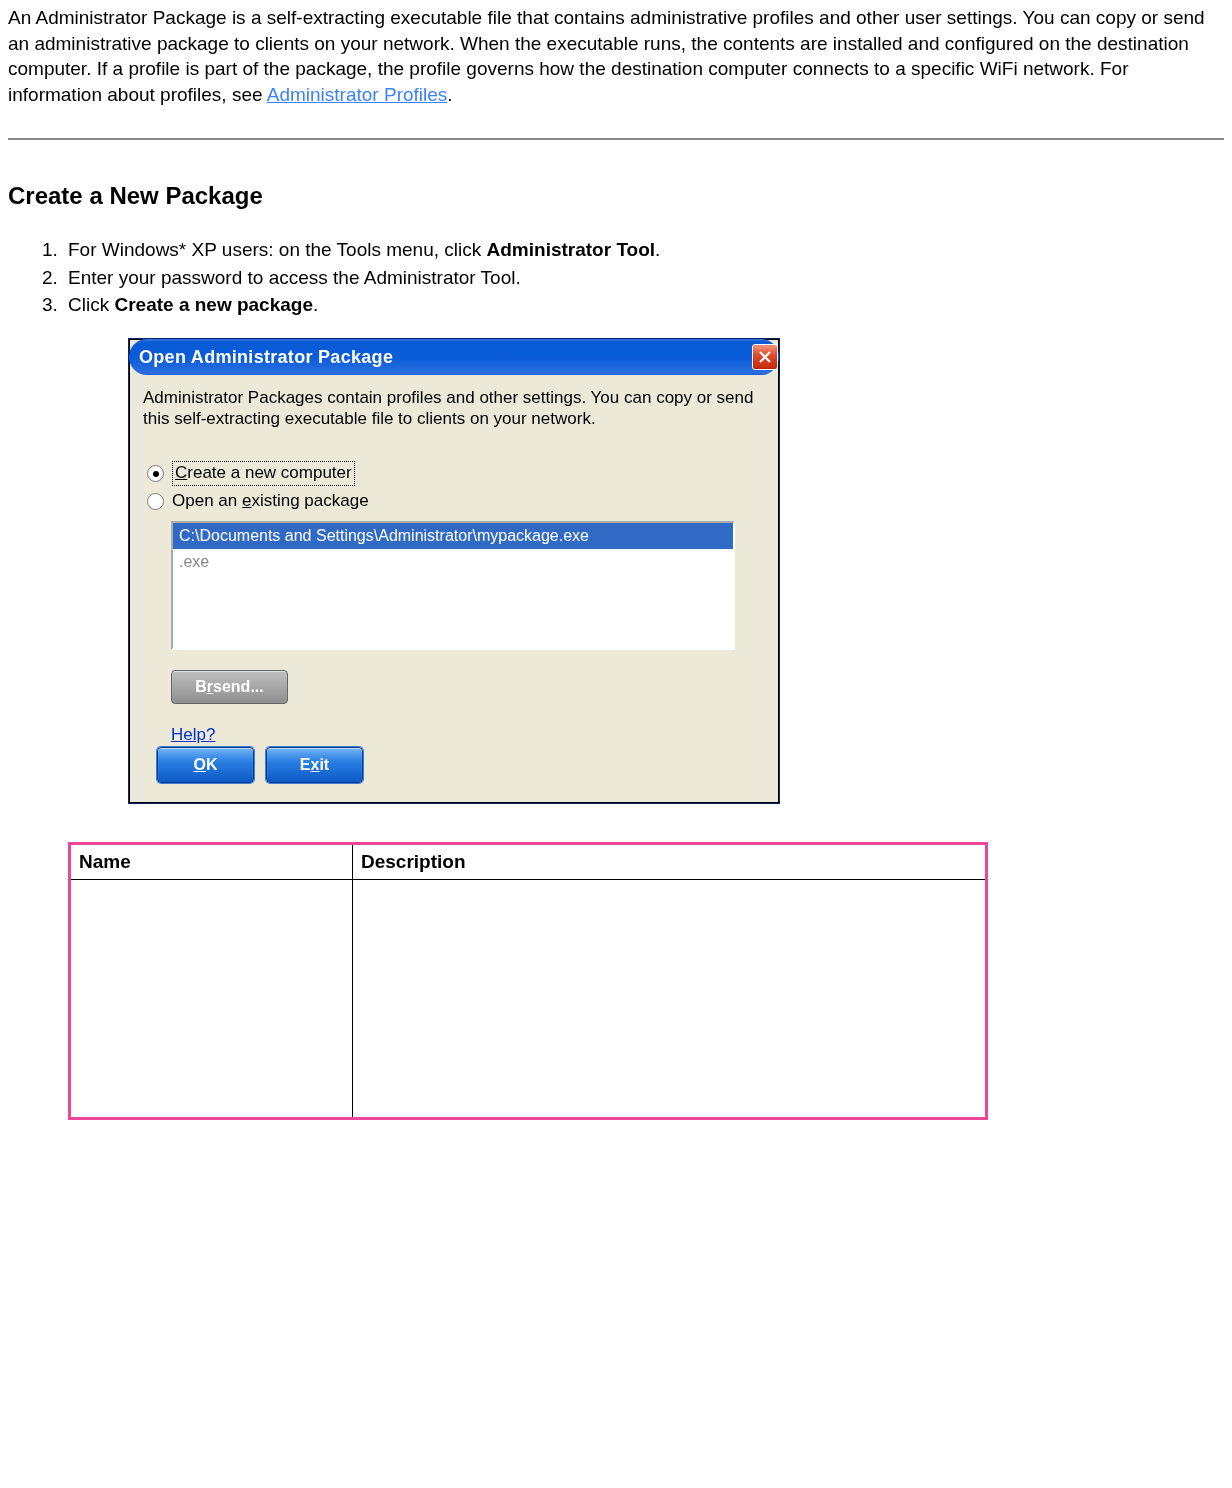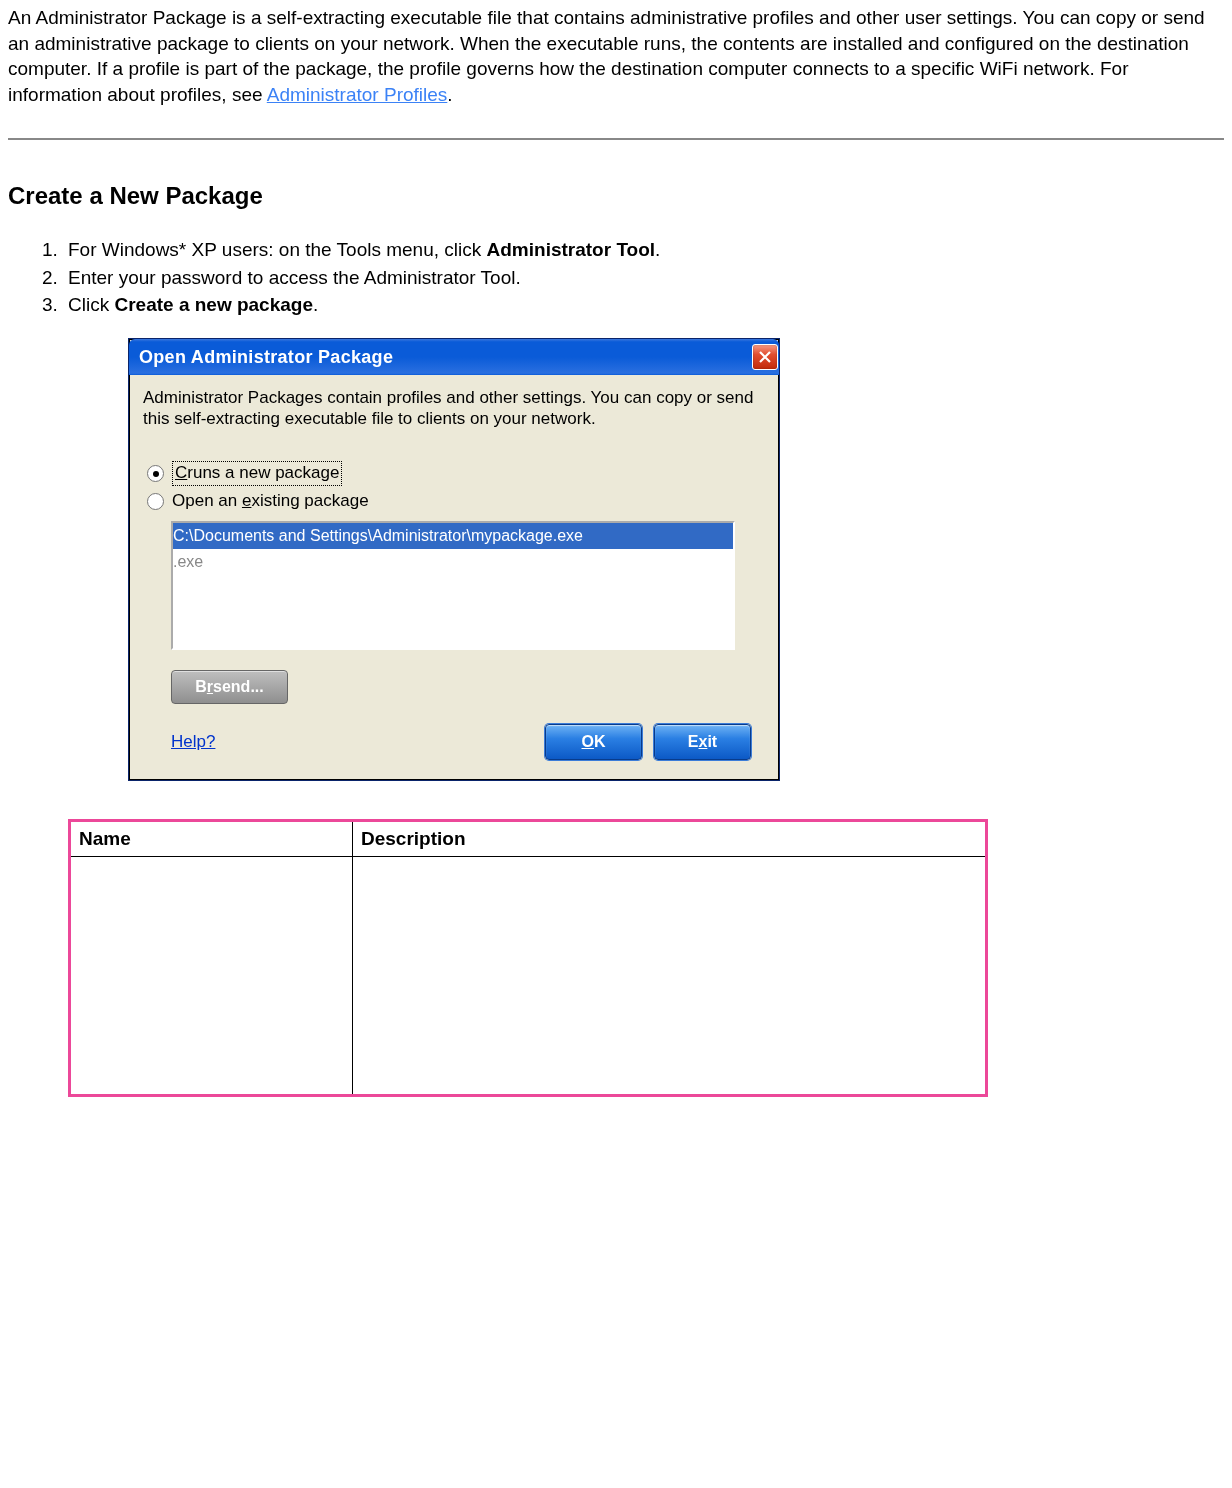--- a/index.html
+++ b/index.html
@@ -48,20 +48,21 @@
       background: linear-gradient(to bottom, #3B77DD 0%, #0A5BD8 8%, #0A5BD8 50%, #2A6FE0 95%, #0A5BD8 100%);
       color: #fff;
       display: flex;
       align-items: center;
       justify-content: space-between;
       padding: 5px 1px 5px 10px;
       font-size: 18px;
       font-weight: bold;
       border-top-left-radius: 6px;
       border-top-right-radius: 6px;
+      border-radius: 18px;
     }
     .titlebar-text { font-family: "Trebuchet MS", Tahoma, sans-serif; letter-spacing: 0.3px; }
     .close-btn {
       width: 24px; height: 24px;
       background: linear-gradient(to bottom, #F79A84, #E14D2F 40%, #C22A0A);
       border: 1px solid #fff;
       border-radius: 3px;
       color: #fff;
       font-weight: bold;
       display: flex; align-items: center; justify-content: center;
@@ -84,37 +85,38 @@
     .underline-key { text-decoration: underline; }
     .listbox {
       margin: 8px 0 0 28px;
       width: 560px;
       border: 2px inset #fff;
       background:#fff;
       height: 125px;
       font-size: 16px;
       overflow:hidden;
     }
-    .list-item { padding: 2px 0; color:#888; }
+    .list-item { padding: 2px 6px; color:#888; }
     .list-item.selected { background:#316AC5; color:#fff; }
     .browse-btn {
       margin: 20px 0 0 28px;
       width: 115px; height: 32px;
       background: linear-gradient(to bottom, #bfbfbf, #8f8f8f);
       border: 1px solid #666;
       border-radius: 4px;
       color: #fff;
       font-weight: bold;
       font-size: 16px;
       display:flex; align-items:center; justify-content:center;
       box-shadow: inset 0 1px 0 rgba(255,255,255,0.5);
     }
     .dialog-footer {
-      display:flex; align-items:center; justify-content:space-between;
+      display:flex; align-items:flex-start; justify-content:space-between;
       padding: 20px 14px 6px 14px;
+      flex-direction: column;
     }
     .help-link { color:#0033CC; text-decoration: underline; font-size:17px; margin-left: 14px; }
     .btn-pair { display:flex; gap: 12px; }
     .xp-btn {
       width: 95px; height: 34px;
       background: linear-gradient(to bottom, #6FB3F5 0%, #2A7FE3 40%, #0C59C6 100%);
       border: 1px solid #083B8C;
       border-radius: 4px;
       color:#fff; font-weight:bold; font-size:16px;
       display:flex; align-items:center; justify-content:center;
@@ -172,21 +174,21 @@
         <svg width="12" height="12" viewBox="0 0 12 12">
             <path d="M1 1 L11 11 M11 1 L1 11" stroke="#fff" stroke-width="2.2"></path>
           </svg>
       </div>
     </div>
     <div class="dialog-body">
       <div class="dialog-desc">Administrator Packages contain profiles and other settings. You can copy or send this self-extracting executable file to clients on your network.</div>
 
       <div class="radio-row">
         <span class="radio checked"></span>
-        <span class="radio-label sel"><span class="underline-key">C</span><span>runs a new package</span></span>
+        <span class="radio-label sel"><span class="underline-key">C</span><span>reate a new computer</span></span>
       </div>
       <div class="radio-row">
         <span class="radio"></span>
         <span class="radio-label"><span>Open an </span><span class="underline-key">e</span><span>xisting package</span></span>
       </div>
 
       <div class="listbox">
         <div class="list-item selected">C:\Documents and Settings\Administrator\mypackage.exe</div>
         <div class="list-item">.exe</div>
       </div>

